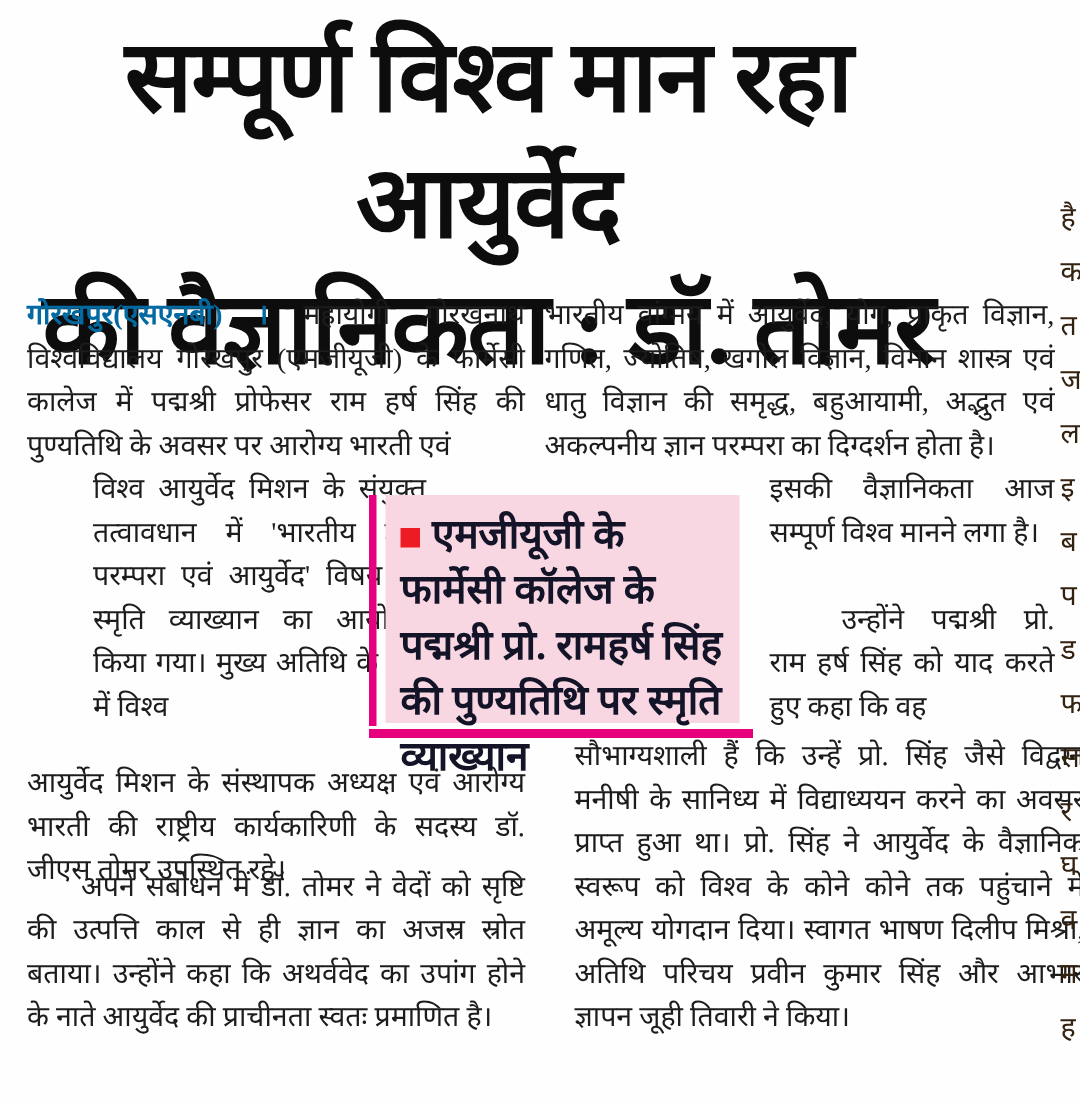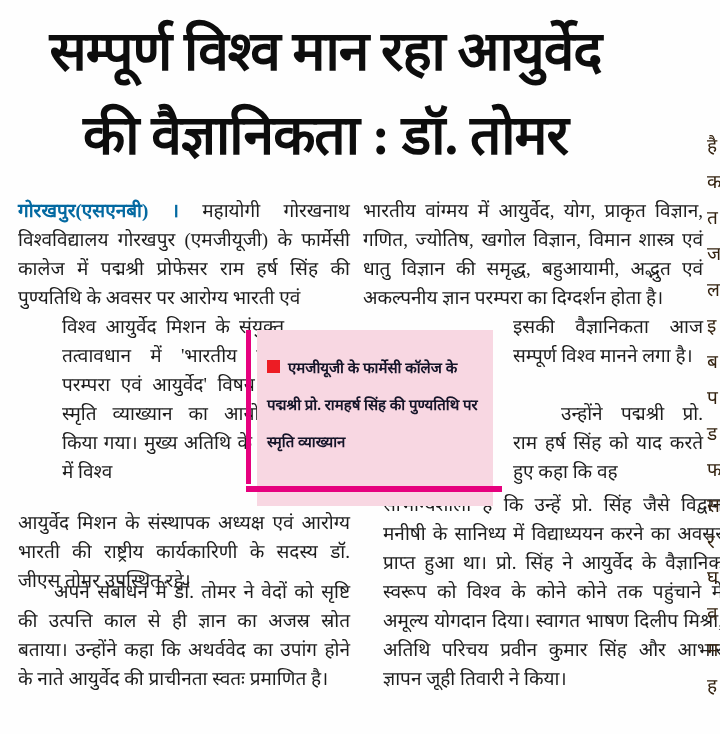--- a/index.html
+++ b/index.html
@@ -5,37 +5,37 @@
   html,body{margin:0;padding:0;}
   .page{
     position:relative; width:720px; height:734px;
     background:#fefefe; overflow:hidden;
     font-family:"Liberation Serif","DejaVu Serif",serif;
     color:#1b1b1b;
   }
   .headline{
     position:absolute; top:10px; left:0; width:651px;
     text-align:center; font-weight:700; color:#0d0d0d;
-    font-size:55px; line-height:84px; letter-spacing:-1px;
+    font-size:67px; line-height:84px; letter-spacing:-1px;
   }
   .body-block{
     position:absolute; font-size:19px; line-height:29px;
     text-align:justify; color:#1c1c1c;
   }
   .lead{font-weight:700; color:#0369a1;}
   .indent36{text-indent:36px;}
   .indent48{text-indent:48px;}
   .callout-bar{
     position:absolute; left:246px; top:330px; width:5px; height:154px;
     background:#e6007e;
   }
   .callout-box{
     position:absolute; left:257px; top:330px; width:216px; height:136px;
-    background:#f8d7e2; padding:20px 10px;
-    font-size:15px; line-height:37px; font-weight:700; color:#141428;
+    background:#f8d7e2; padding:8px 10px;
+    font-size:27px; line-height:37px; font-weight:700; color:#141428;
     text-align:left;
   }
   .callout-underline{
     position:absolute; left:246px; top:486px; width:256px; height:6px;
     background:#e6007e;
   }
   .bullet{
     display:inline-block; width:13px; height:13px; background:#ed1c24;
     margin-right:8px;
   }

